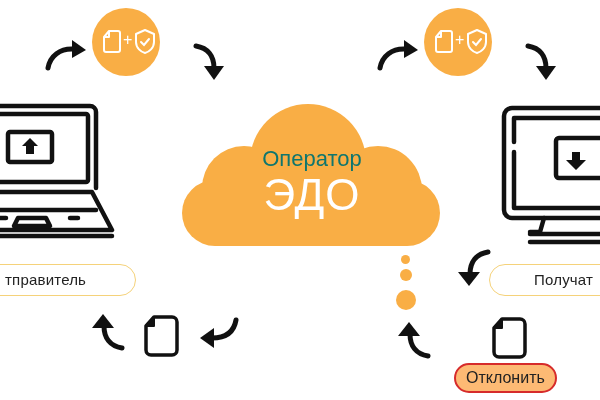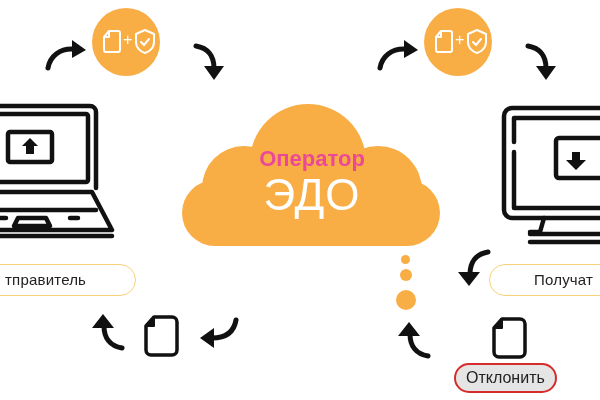--- a/index.html
+++ b/index.html
@@ -1,21 +1,21 @@
 <!DOCTYPE html>
 <html><head>
 <meta charset="utf-8">
 <style>
   html, body { margin:0; padding:0; }
   body { width:600px; height:400px; background:#ffffff; position:relative; overflow:hidden; font-family:"Liberation Sans", sans-serif; }
   .abs { position:absolute; }
   .badge { width:68px; height:68px; border-radius:50%; background:#F9AE45; }
   .pill { border:1.5px solid #F5D27A; border-radius:16px; background:#fff; font-size:15px; color:#222; line-height:30px; box-sizing:border-box; letter-spacing:0.2px; }
-  .reject { border:2px solid #D62B2B; border-radius:16px; background:#e5e5e5; font-size:16px; color:#222; line-height:26px; box-sizing:border-box; padding:0 10px; }
-  .cloud-text1 { color:#ec4899; font-weight:bold; font-size:22px; text-align:center; width:200px; }
+  .reject { border:2px solid #D62B2B; border-radius:16px; background:#fdba74; font-size:16px; color:#222; line-height:26px; box-sizing:border-box; padding:0 10px; }
+  .cloud-text1 { color:#0f766e; font-weight:normal; font-size:22px; text-align:center; width:200px; }
   .cloud-text2 { color:#fff; font-weight:normal; font-size:44px; text-align:center; width:200px; letter-spacing:1px; }
   .dot { border-radius:50%; background:#F9AE45; }
 </style>
 </head>
 <body>
 
 <svg class="abs" style="left:44px;top:38px" width="44" height="34" viewBox="0 0 44 34">
   <path d="M4 30 C6 18 16 10 30 11" stroke="#111" stroke-width="5" fill="none" stroke-linecap="round"></path>
   <polygon points="28,2 42,12 28,20" fill="#111"></polygon>
 </svg>

